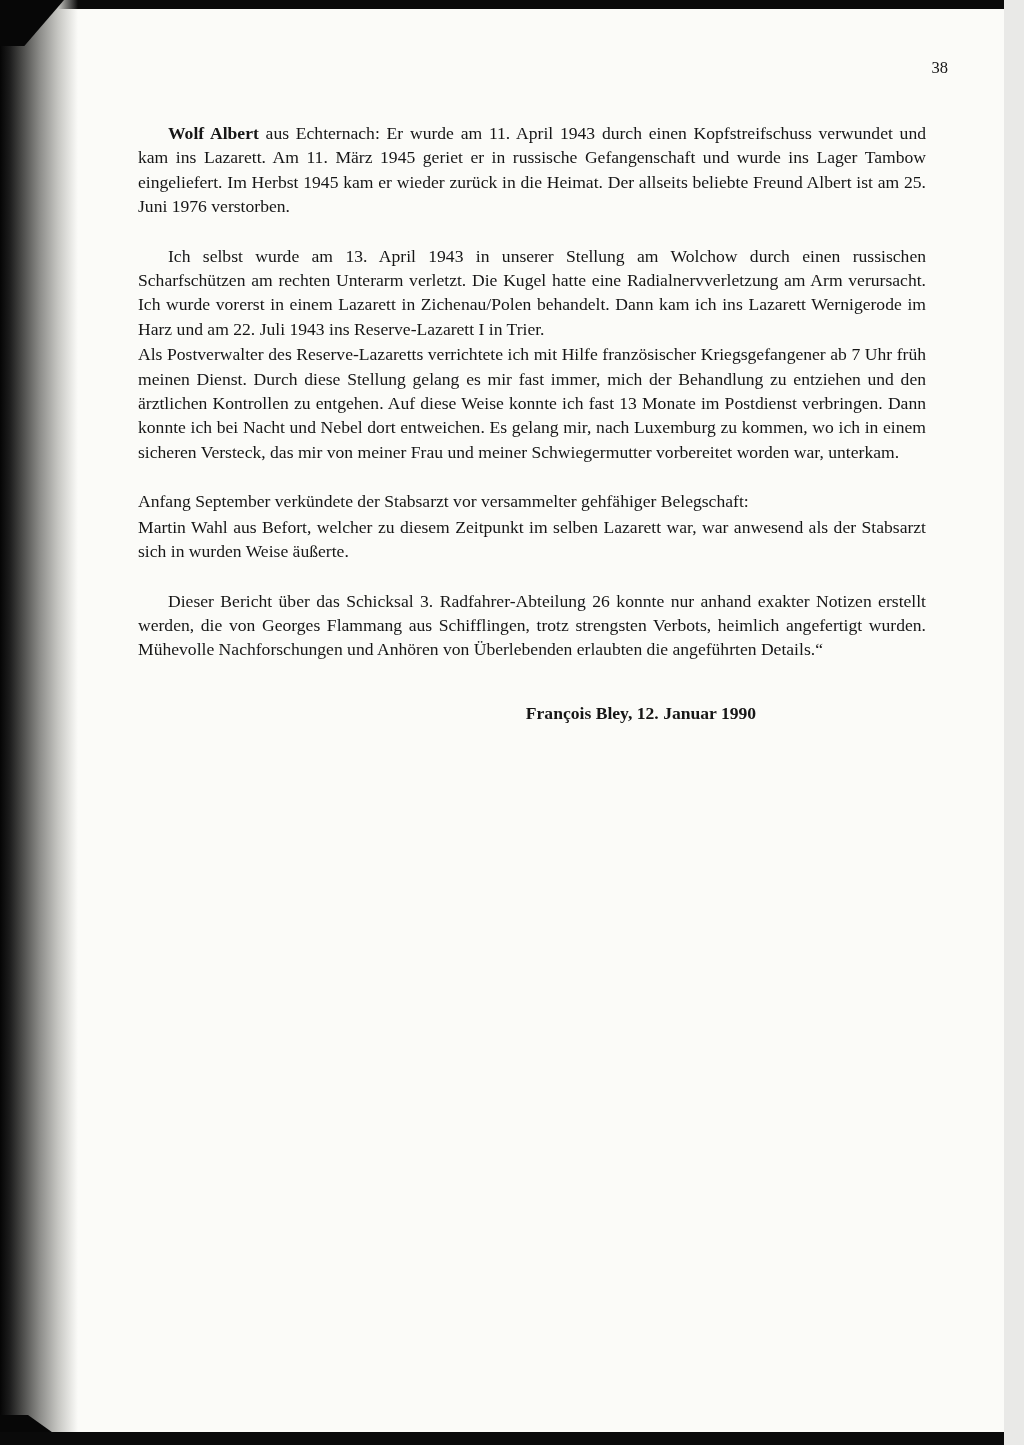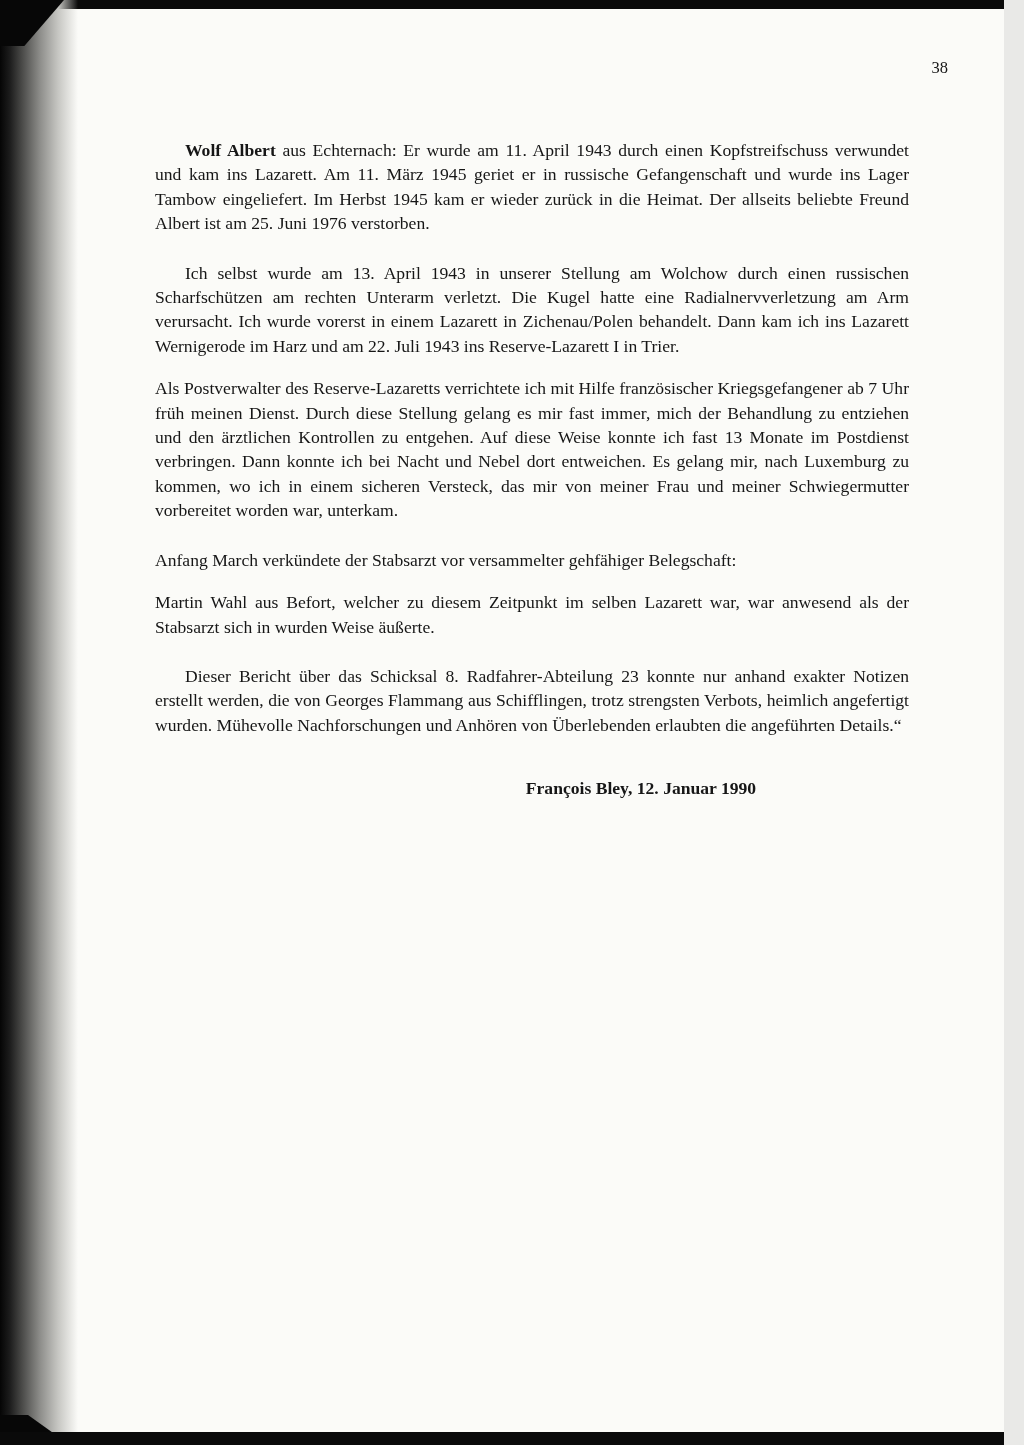--- a/index.html
+++ b/index.html
@@ -54,21 +54,21 @@
   }
   .text-block {
     position: absolute;
     left: 137px;
     top: 120px;
     width: 790px;
     font-size: 17.6px;
     line-height: 24.4px;
     text-align: justify;
   }
-  .para { margin: 18px; }
+  .para { margin: 1px; }
   .gap { margin-top: 25px; }
   .indent { text-indent: 30px; }
   .bold { font-weight: bold; }
   .signature {
     margin-top: 39px;
     font-weight: bold;
     text-align: center;
     transform: translateX(109px);
   }
 </style>
@@ -86,24 +86,24 @@
   <div class="page-number">38</div>
 
   <div class="text-block">
 
     <p class="para indent"><span class="bold">Wolf Albert</span><span> aus Echternach: Er wurde am 11. April 1943 durch einen Kopfstreifschuss verwundet und kam ins Lazarett. Am 11. März 1945 geriet er in russische Gefangenschaft und wurde ins Lager Tambow eingeliefert. Im Herbst 1945 kam er wieder zurück in die Heimat. Der allseits beliebte Freund Albert ist am 25. Juni 1976 verstorben.</span></p>
 
     <p class="para gap indent">Ich selbst wurde am 13. April 1943 in unserer Stellung am Wolchow durch einen russischen Scharfschützen am rechten Unterarm verletzt. Die Kugel hatte eine Radialnervverletzung am Arm verursacht. Ich wurde vorerst in einem Lazarett in Zichenau/Polen behandelt. Dann kam ich ins Lazarett Wernigerode im Harz und am 22. Juli 1943 ins Reserve-Lazarett I in Trier.</p>
 
     <p class="para">Als Postverwalter des Reserve-Lazaretts verrichtete ich mit Hilfe französischer Kriegsgefangener ab 7 Uhr früh meinen Dienst. Durch diese Stellung gelang es mir fast immer, mich der Behandlung zu entziehen und den ärztlichen Kontrollen zu entgehen. Auf diese Weise konnte ich fast 13 Monate im Postdienst verbringen. Dann konnte ich bei Nacht und Nebel dort entweichen. Es gelang mir, nach Luxemburg zu kommen, wo ich in einem sicheren Versteck, das mir von meiner Frau und meiner Schwiegermutter vorbereitet worden war, unterkam.</p>
 
-    <p class="para gap">Anfang March verkündete der Stabsarzt vor versammelter gehfähiger Belegschaft:</p>
+    <p class="para gap">Anfang September verkündete der Stabsarzt vor versammelter gehfähiger Belegschaft:</p>
 
 
     <p class="para">Martin Wahl aus Befort, welcher zu diesem Zeitpunkt im selben Lazarett war, war anwesend als der Stabsarzt sich in wurden Weise äußerte.</p>
 
-    <p class="para gap indent">Dieser Bericht über das Schicksal 8. Radfahrer-Abteilung 23 konnte nur anhand exakter Notizen erstellt werden, die von Georges Flammang aus Schifflingen, trotz strengsten Verbots, heimlich angefertigt wurden. Mühevolle Nachforschungen und Anhören von Überlebenden erlaubten die angeführten Details.“</p>
+    <p class="para gap indent">Dieser Bericht über das Schicksal 3. Radfahrer-Abteilung 26 konnte nur anhand exakter Notizen erstellt werden, die von Georges Flammang aus Schifflingen, trotz strengsten Verbots, heimlich angefertigt wurden. Mühevolle Nachforschungen und Anhören von Überlebenden erlaubten die angeführten Details.“</p>
 
     <p class="signature">François Bley, 12. Januar 1990</p>
 
   </div>
 
 </div>
 
 </body></html>

